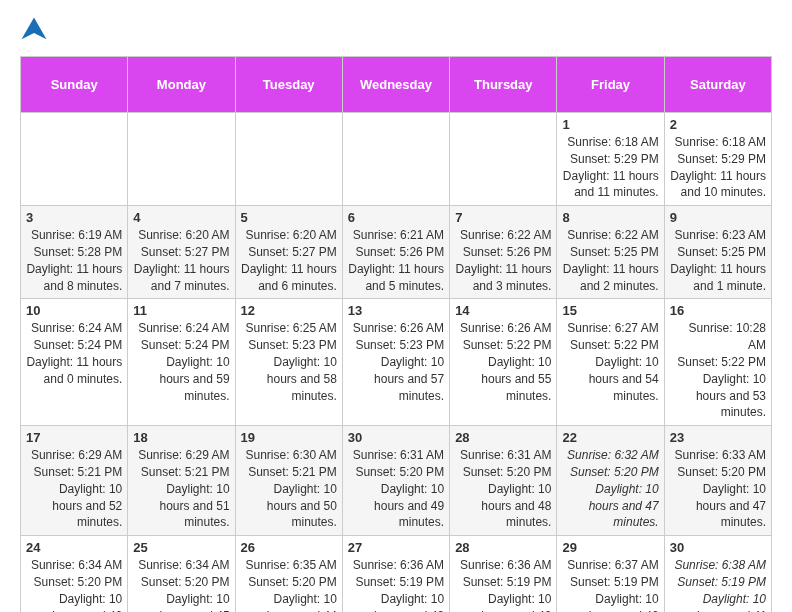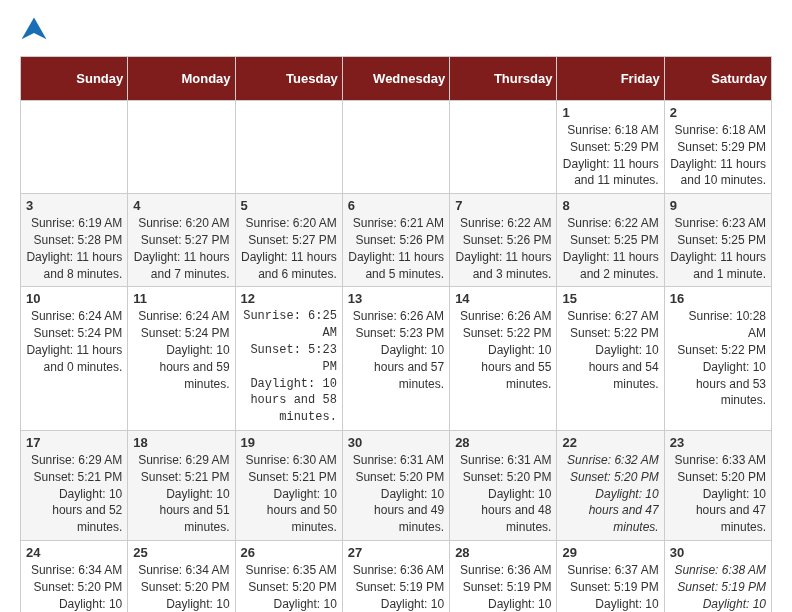--- a/index.html
+++ b/index.html
@@ -7,21 +7,21 @@
     .page { padding: 16px 20px; }
     .header { display: flex; justify-content: space-between; align-items: flex-start; margin-bottom: 12px; }
     .logo { display: flex; align-items: center; gap: 4px; }
     .logo-text { font-size: 18px; font-weight: bold; color: #333; line-height: 1.1; }
     .logo-text .blue { color: #1a6eb5; }
     .logo-arrow { width: 28px; height: 28px; }
     .title-block { text-align: right; }
     .month-title { font-size: 36px; font-weight: 300; color: #333; }
     .location { font-size: 16px; color: #555; margin-top: 2px; }
     .calendar { width: 100%; border-collapse: collapse; table-layout: fixed; }
-    .calendar thead th { background: #7f1d1d; color: #fff; font-size: 13px; font-weight: bold; padding: 14px 4px; text-align: right; border: 1px solid #ccc; }
+    .calendar thead th { background: #d946ef; color: #fff; font-size: 13px; font-weight: bold; padding: 20px 4px; text-align: center; border: 1px solid #ccc; }
     .calendar tbody td { border: 1px solid #ccc; vertical-align: top; padding: 4px 5px; font-size: 10.5px; color: #333; background: #fff; height: 80px; }
     .calendar tbody tr:nth-child(even) td { background: #f5f5f5; }
     .day-num { font-size: 13px; font-weight: bold; display: block; margin-bottom: 2px; }
     .day-info { font-size: 12px; line-height: 1.4; color: #333; text-align: right; }
     .empty { background: #fff !important; }
   </style>
 </head>
 <body>
 
 <div class="page">
@@ -125,21 +125,21 @@
 Daylight: 11 hours and 0 minutes.</div>
           </td>
           <td>
             <span class="day-num">11</span>
             <div class="day-info" style="white-space: pre-line;">Sunrise: 6:24 AM
 Sunset: 5:24 PM
 Daylight: 10 hours and 59 minutes.</div>
           </td>
           <td>
             <span class="day-num">12</span>
-            <div class="day-info" style="white-space: pre-line; font-family: Liberation Mono, monospace;">Sunrise: 6:25 AM
+            <div class="day-info" style="white-space: pre-line;">Sunrise: 6:25 AM
 Sunset: 5:23 PM
 Daylight: 10 hours and 58 minutes.</div>
           </td>
           <td>
             <span class="day-num">13</span>
             <div class="day-info" style="white-space: pre-line;">Sunrise: 6:26 AM
 Sunset: 5:23 PM
 Daylight: 10 hours and 57 minutes.</div>
           </td>
           <td>

